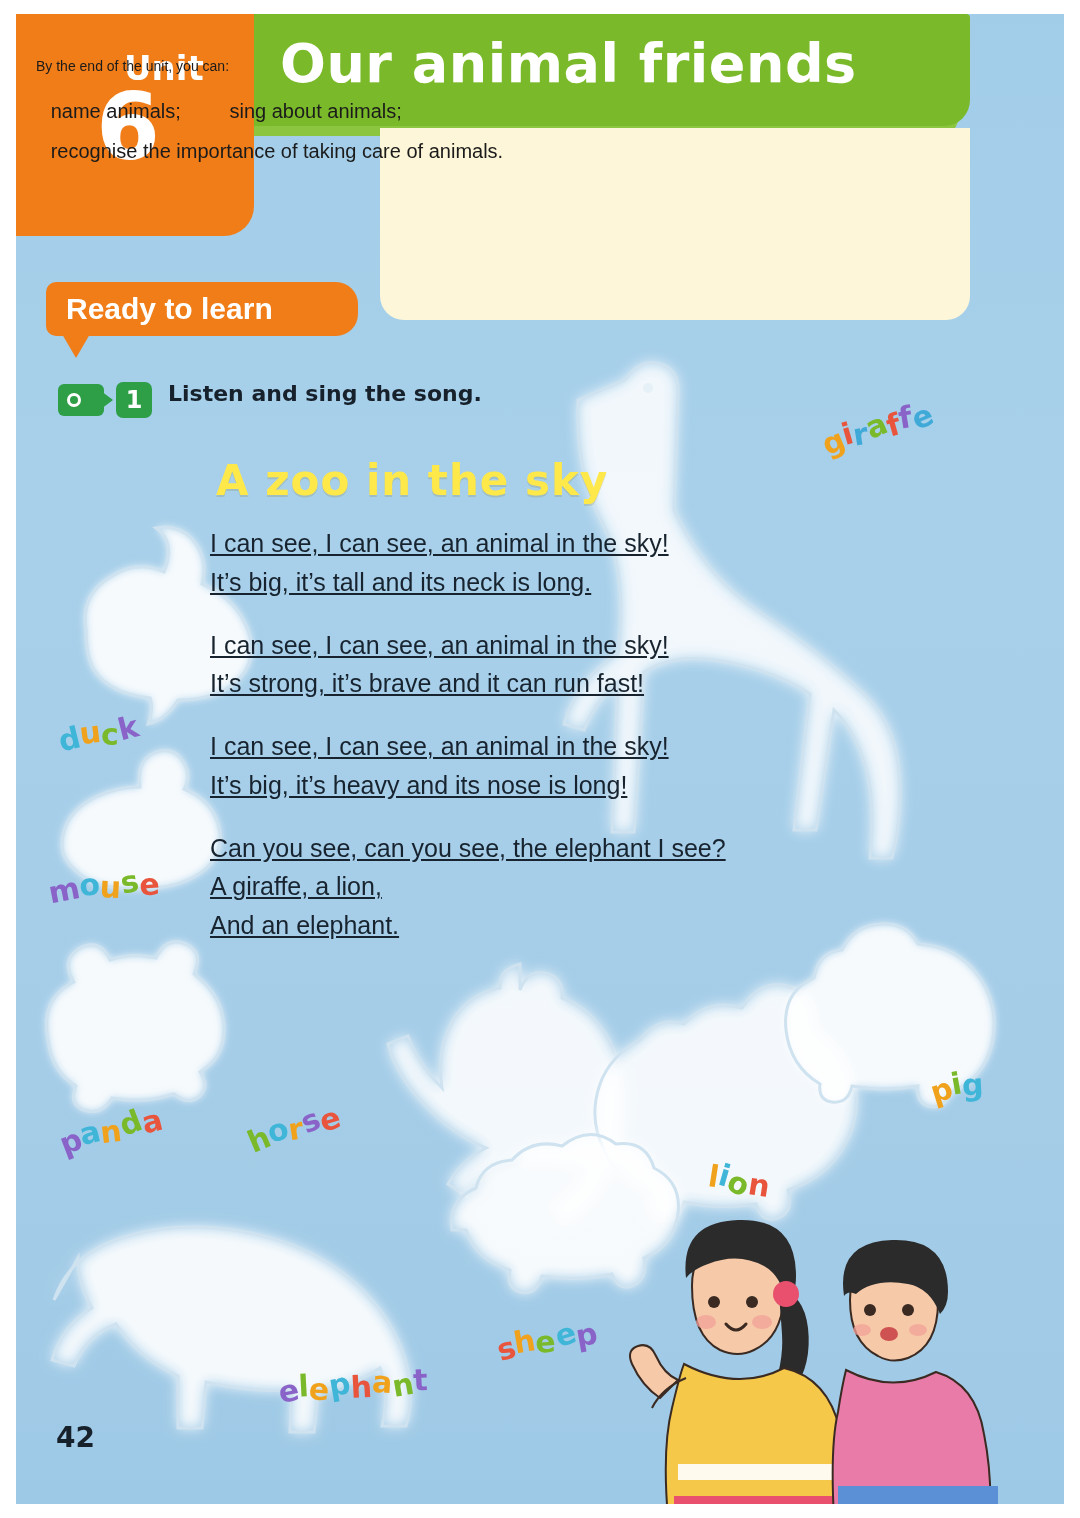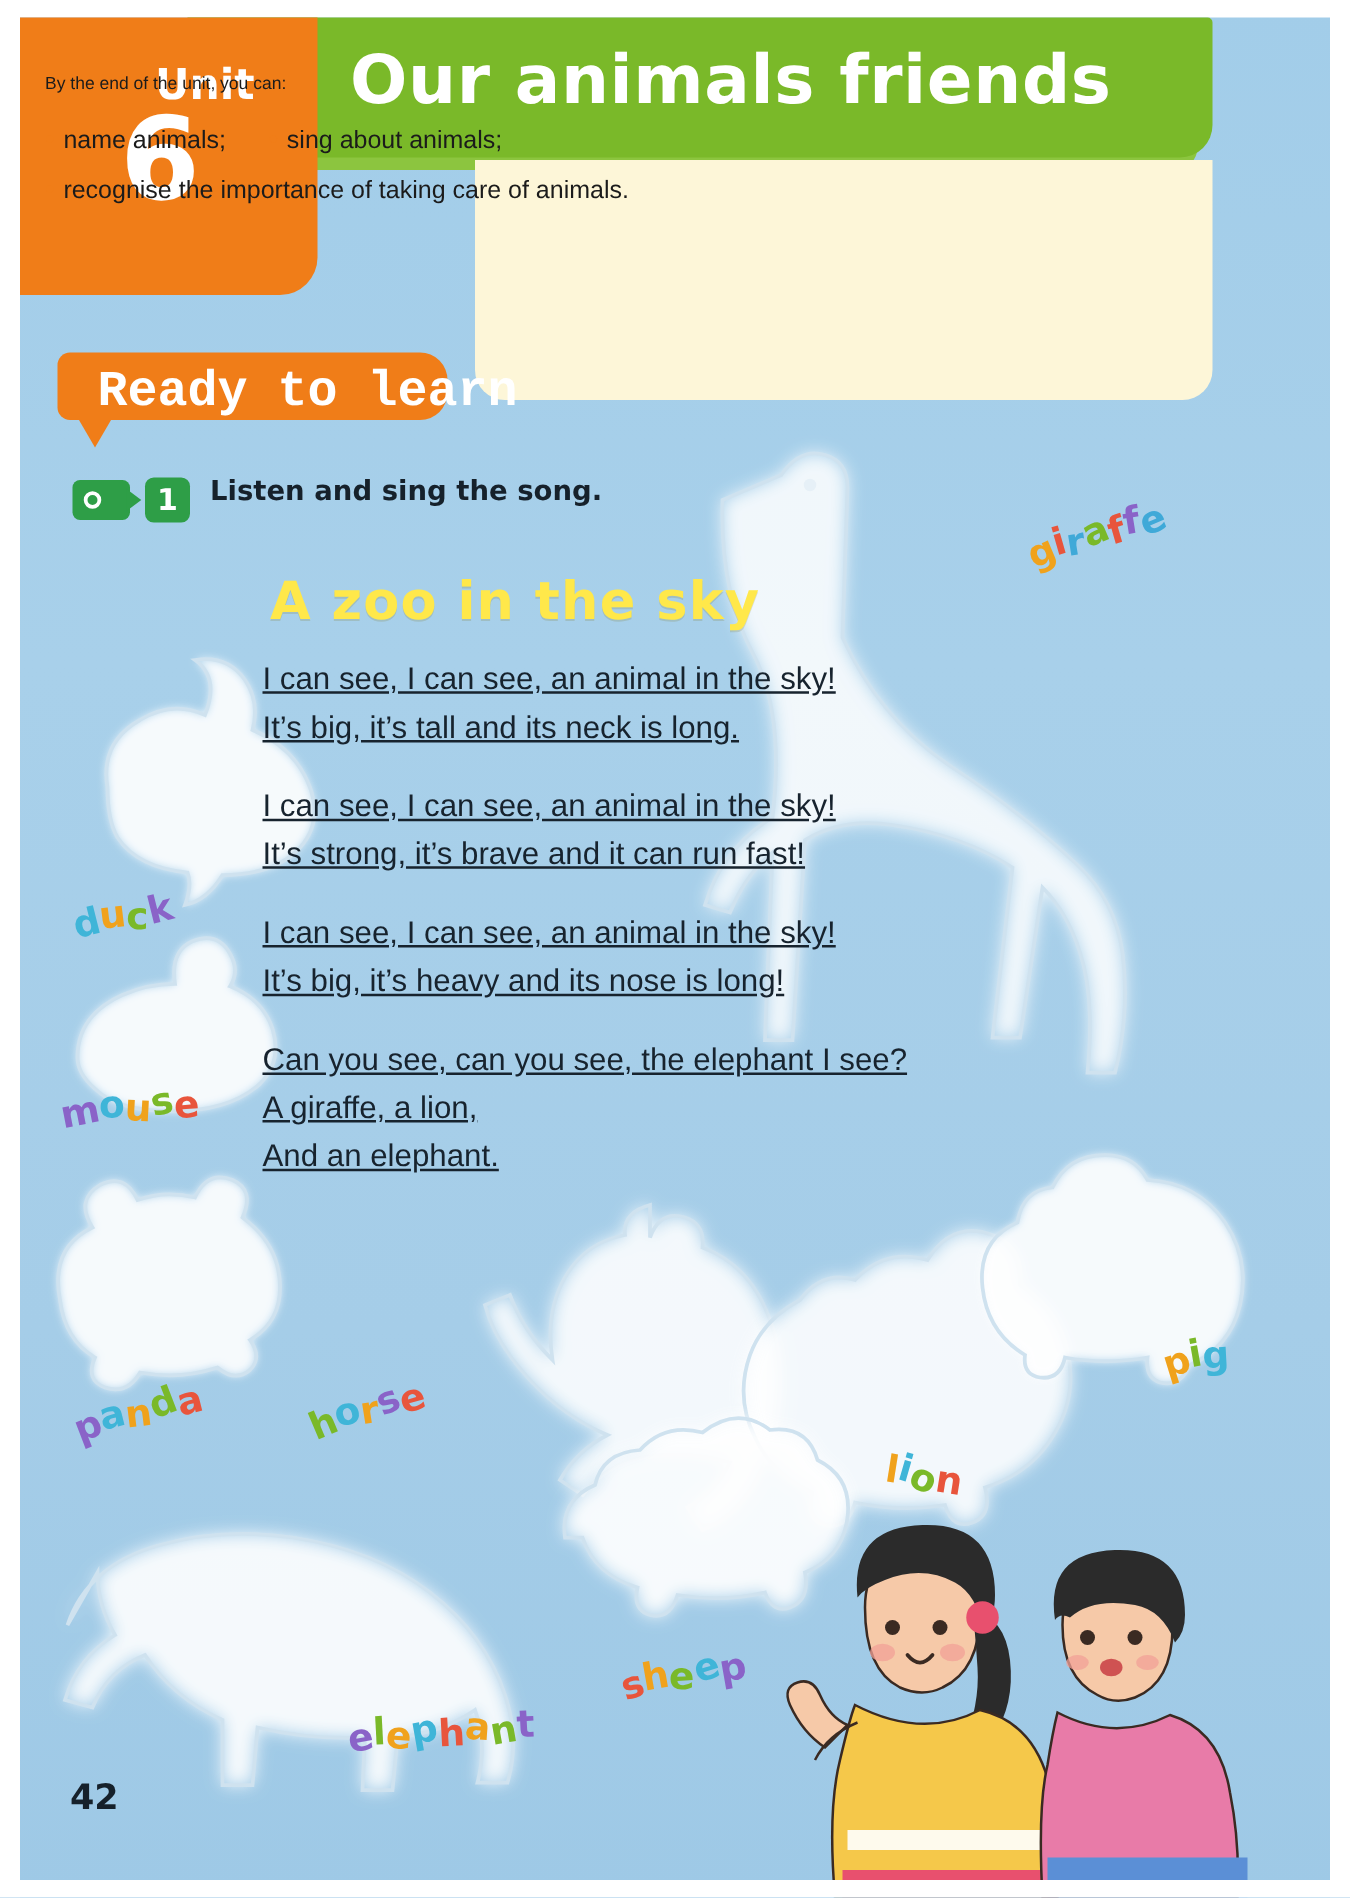--- a/index.html
+++ b/index.html
@@ -138,25 +138,24 @@
   .ready-banner {
     position: absolute;
     left: 46px; top: 282px;
     width: 312px; height: 54px;
     background: #f07d18;
     border-radius: 10px 22px 22px 10px;
   }
   .ready-banner-text {
     position: absolute;
     left: 66px; top: 292px;
-    font-family: Liberation Mono, monospace;
-    font-size: 40px;
+    font-family: Liberation Sans, sans-serif;
+    font-size: 30px;
     font-weight: bold;
     color: #ffffff;
-    margin-left: 12px;
   }
   .ready-tail {
     position: absolute;
     left: 62px; top: 334px;
     width: 0; height: 0;
     border-left: 14px solid transparent;
     border-right: 14px solid transparent;
     border-top: 24px solid #f07d18;
   }
 
@@ -348,21 +347,21 @@
     </g>
   </svg>
 
   <div class="margin-left"></div>
   <div class="margin-right"></div>
   <div class="margin-top"></div>
   <div class="margin-bottom"></div>
 
   <div class="header-green-shadow"></div>
   <div class="header-green"></div>
-  <div class="header-title">Our animals friends</div>
+  <div class="header-title">Our animal friends</div>
 
   <div class="unit-tab"></div>
   <div class="unit-tab-word">Unit</div>
   <div class="unit-tab-number">6</div>
 
   <div class="objectives"></div>
   <div class="obj-intro">By the end of the unit, you can:</div>
   <div class="obj-row1">
     <span class="obj-inline obj-item"><span class="bullet">•</span><span>name animals;</span></span><span class="obj-inline obj-item"><span class="bullet">•</span><span>sing about animals;</span></span>
   </div>

